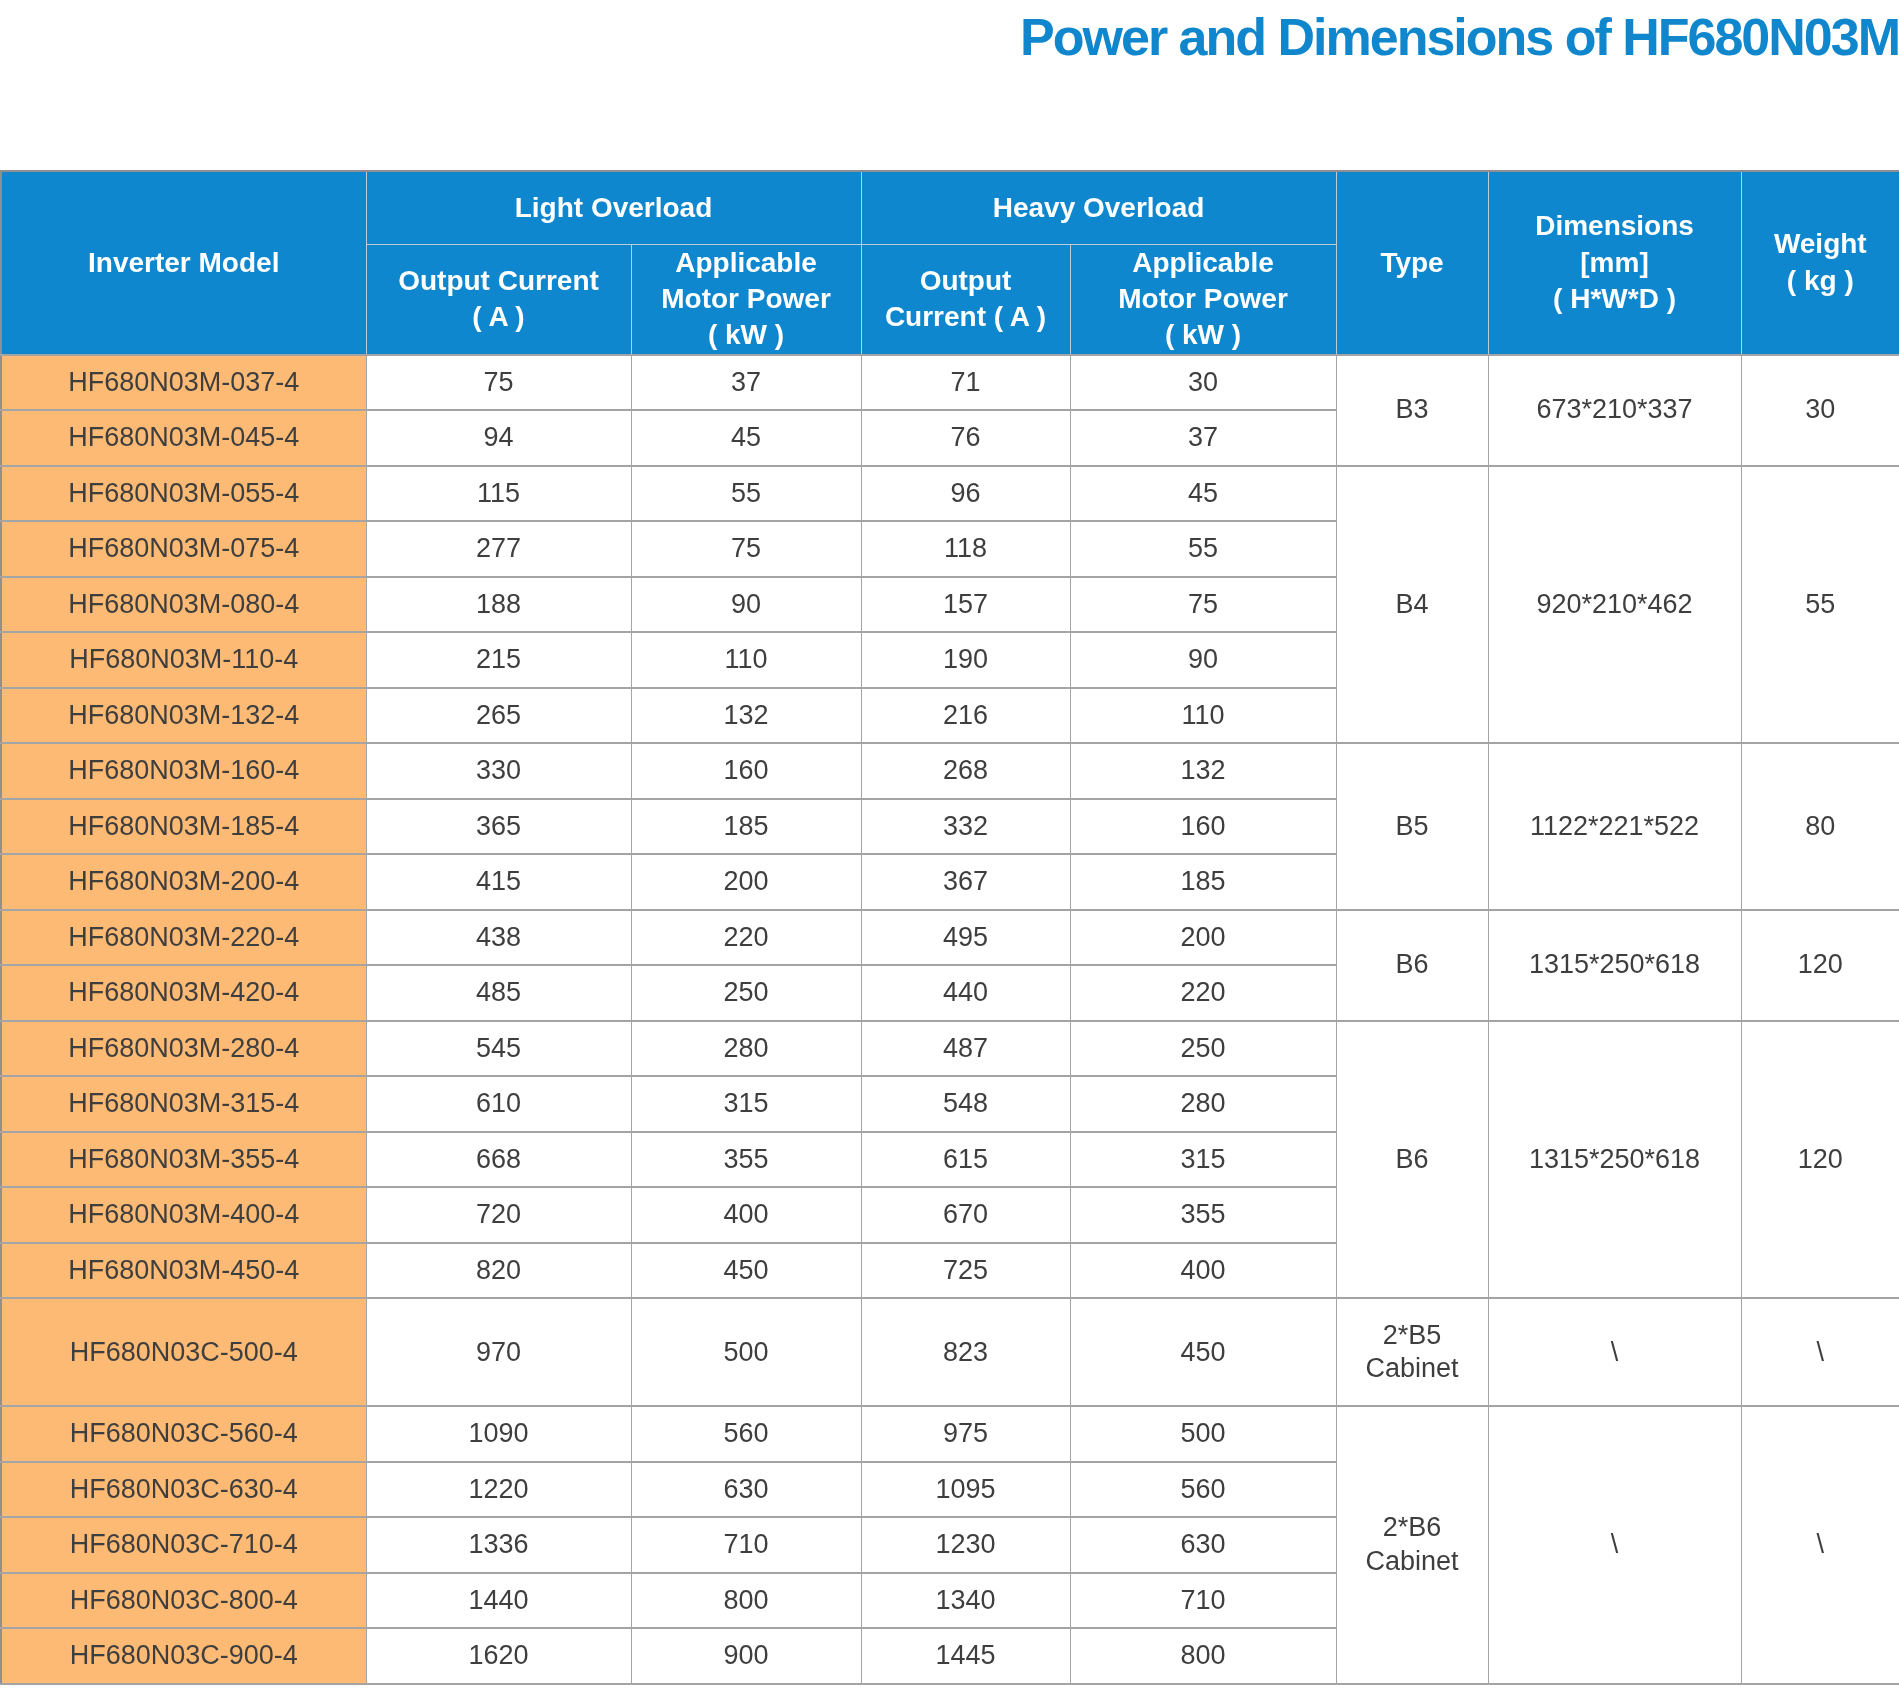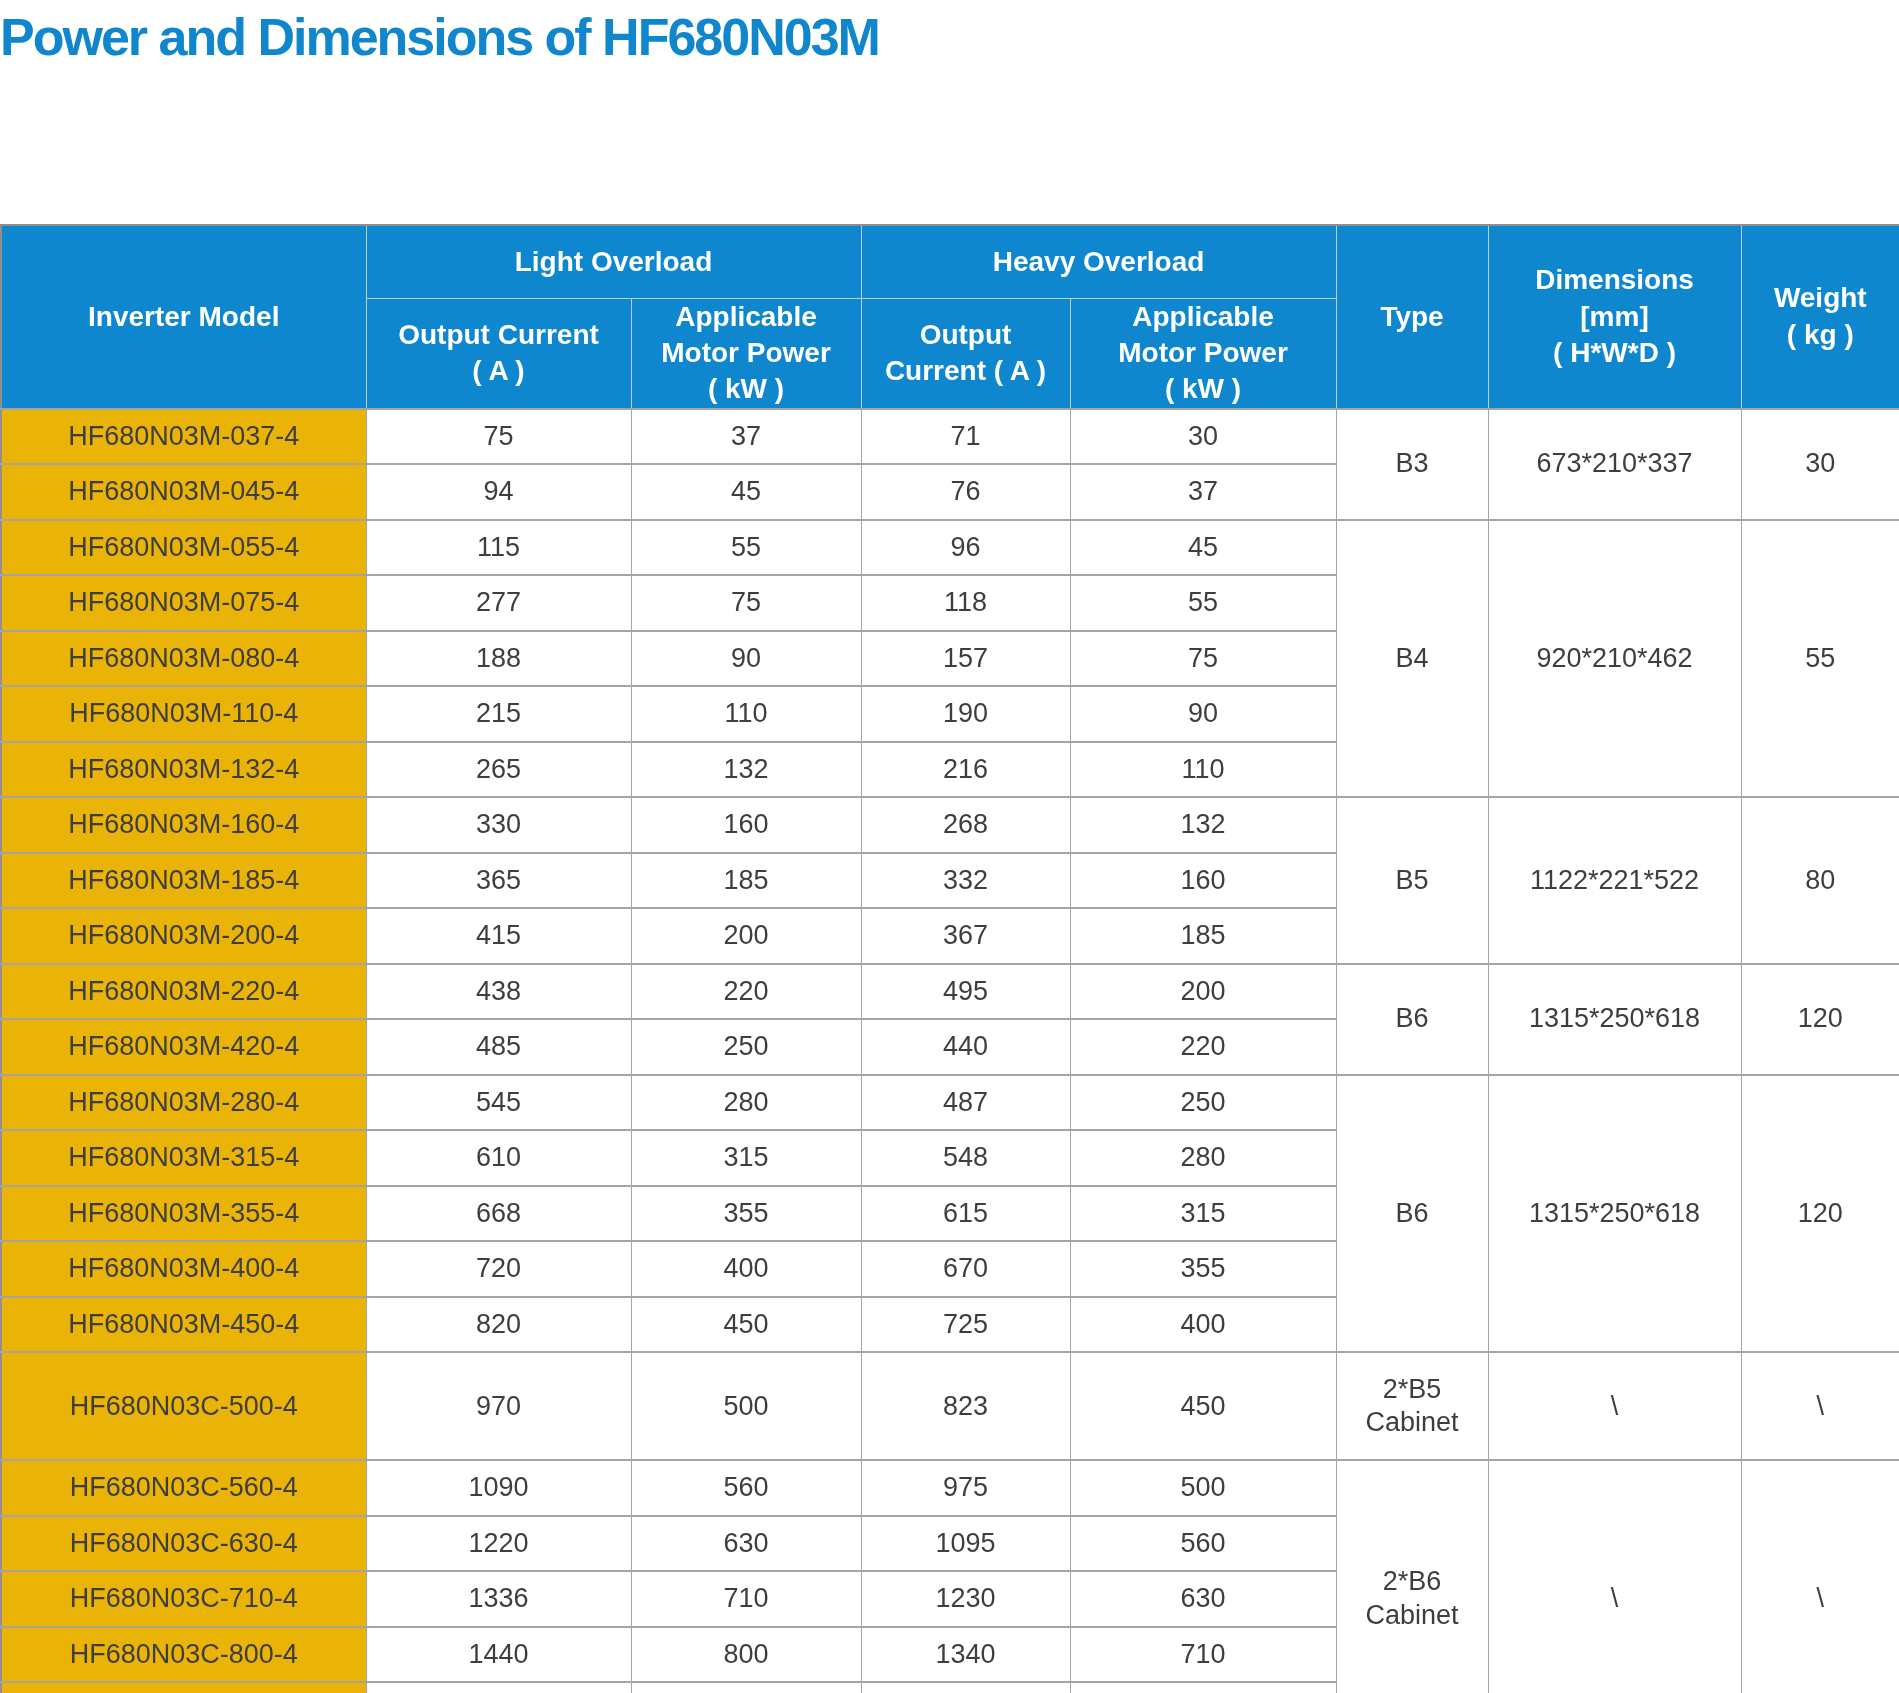--- a/index.html
+++ b/index.html
@@ -2,21 +2,21 @@
 <html><head>
 <meta charset="utf-8">
 <style>
   * { margin:0; padding:0; box-sizing:border-box; }
   html,body { background:#ffffff; }
   body {
     width:1899px; height:1693px;
     font-family:"Liberation Sans", sans-serif;
     overflow:hidden;
   }
-  .title-block { padding:8px 0 0 0; height:224px; }
+  .title-block { padding:8px 0 0 0; height:170px;text-align:right; }
   .title-line {
     color:#1086cc;
     font-size:52px;
     font-weight:bold;
     letter-spacing:-2px;
     line-height:1.12;
     white-space:nowrap;
   }
   .title-line.second { padding-left:14px; }
 
@@ -42,21 +42,21 @@
     background:#ffffff;
     color:#3e3e3e;
     font-size:27px;
     text-align:center;
     vertical-align:middle;
     border:solid #a4a4a4;
     border-width:2px 1px;
     white-space:pre-line;
     line-height:1.25;
   }
-  td.model { background:#eab308; }
+  td.model { background:#fdba74; }
   thead tr.band-row { height:73px; }
   thead tr.sub-row  { height:83px; }
 </style>
 </head>
 <body>
 
 <div class="title-block">
   <div class="title-line">Power and Dimensions of HF680N03M</div>
 </div>
 

